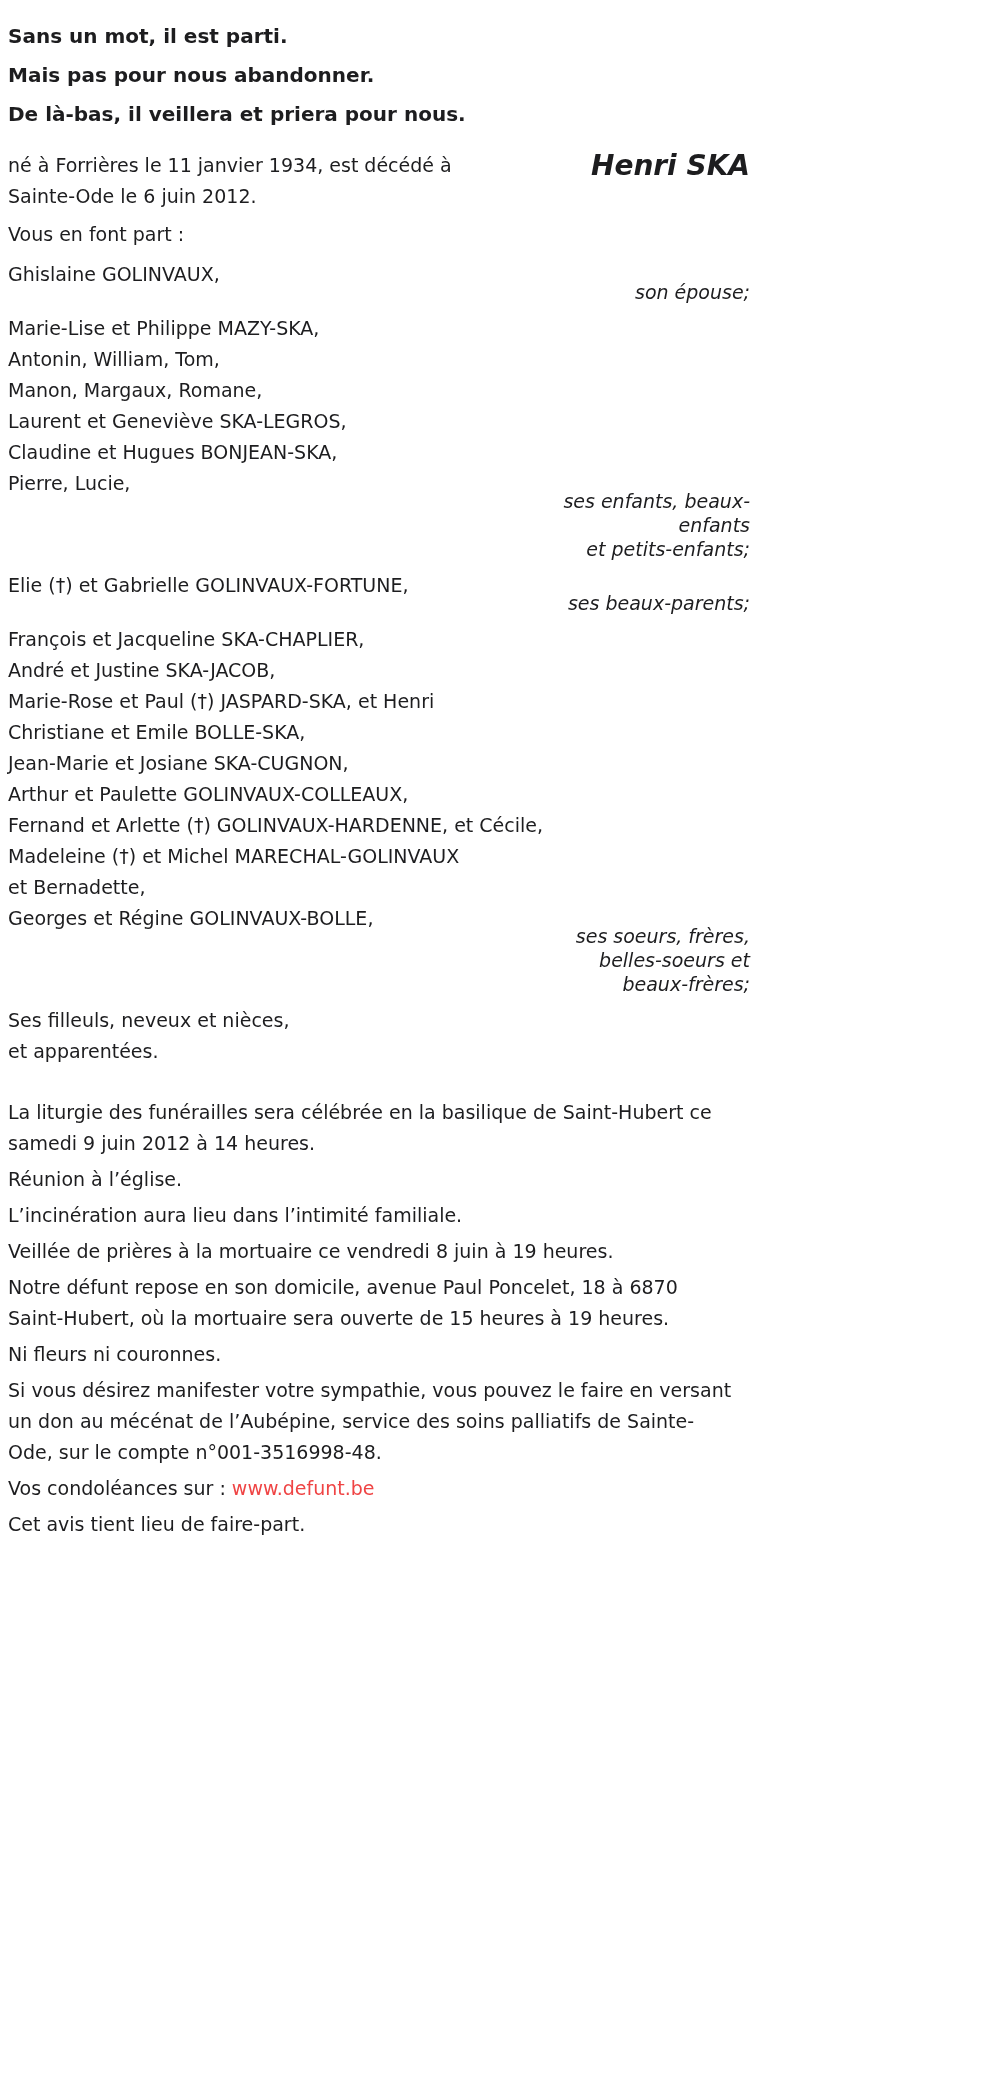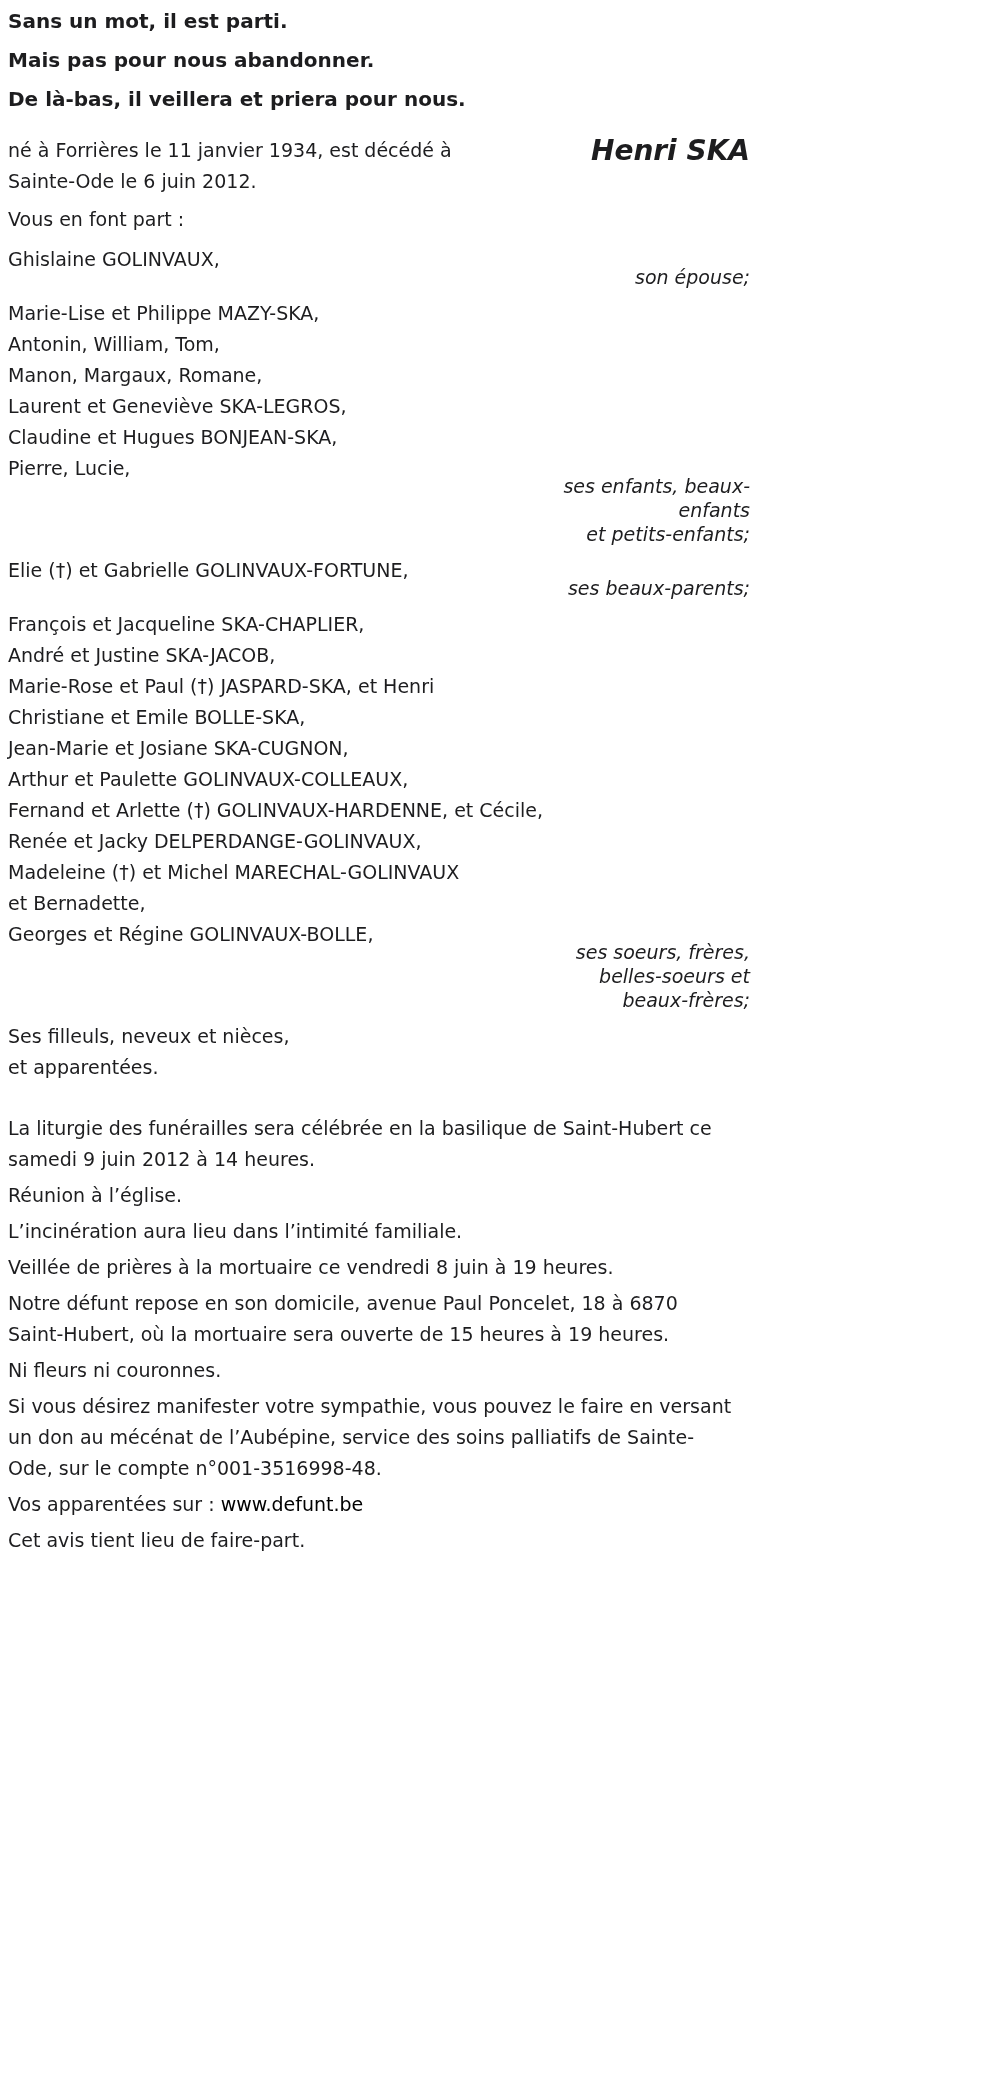--- a/index.html
+++ b/index.html
@@ -6,21 +6,21 @@
     margin: 0;
     padding: 0;
     background: #ffffff;
   }
   .page {
     position: relative;
     width: 856px;
     min-height: 2073px;
     box-sizing: border-box;
     background: #ffffff;
-    padding: 2px 0 0 8px;
+    padding: 17px 0 0 8px;
     font-family: "DejaVu Sans", "Liberation Sans", sans-serif;
     color: #1d1d1f;
   }
   .content {
     width: 742px;
   }
   p { margin: 0; }
 
   .epitaph p {
     font-size: 20px;
@@ -71,21 +71,21 @@
 
   .notices {
     margin-top: 30px;
     width: 724px;
   }
   .notices p {
     font-size: 19px;
     line-height: 31px;
     margin: 0 0 5px 0;
   }
-  .url { color: #000000; text-decoration: none; }
+  .url { color: #ef4444; text-decoration: none; }
 </style>
 </head>
 <body>
 
 <div class="page">
   <div class="content">
 
     <header class="epitaph">
       <p>Sans un mot, il est parti.</p>
       <p>Mais pas pour nous abandonner.</p>
@@ -128,21 +128,20 @@
     </section>
 
     <section class="family-group">
       <p>François et Jacqueline SKA-CHAPLIER,</p>
       <p>André et Justine SKA-JACOB,</p>
       <p>Marie-Rose et Paul (†) JASPARD-SKA, et Henri</p>
       <p>Christiane et Emile BOLLE-SKA,</p>
       <p>Jean-Marie et Josiane SKA-CUGNON,</p>
       <p>Arthur et Paulette GOLINVAUX-COLLEAUX,</p>
       <p>Fernand et Arlette (†) GOLINVAUX-HARDENNE, et Cécile,</p>
-      <p>Renée et Jacky DELPERDANGE-GOLINVAUX,</p>
       <p>Madeleine (†) et Michel MARECHAL-GOLINVAUX</p>
       <p>et Bernadette,</p>
       <p>Georges et Régine GOLINVAUX-BOLLE,</p>
       <div class="relation">
         <div>ses soeurs, frères,</div>
         <div>belles-soeurs et</div>
         <div>beaux-frères;</div>
       </div>
     </section>
 
@@ -152,18 +151,18 @@
     </section>
 
     <section class="notices">
       <p>La liturgie des funérailles sera célébrée en la basilique de Saint-Hubert ce samedi 9 juin 2012 à 14 heures.</p>
       <p>Réunion à l’église.</p>
       <p>L’incinération aura lieu dans l’intimité familiale.</p>
       <p>Veillée de prières à la mortuaire ce vendredi 8 juin à 19 heures.</p>
       <p>Notre défunt repose en son domicile, avenue Paul Poncelet, 18 à 6870 Saint-Hubert, où la mortuaire sera ouverte de 15 heures à 19 heures.</p>
       <p>Ni fleurs ni couronnes.</p>
       <p>Si vous désirez manifester votre sympathie, vous pouvez le faire en versant un don au mécénat de l’Aubépine, service des soins palliatifs de Sainte-Ode, sur le compte n°001-3516998-48.</p>
-      <p><span>Vos apparentées sur : </span><span class="url">www.defunt.be</span></p>
+      <p><span>Vos condoléances sur : </span><span class="url">www.defunt.be</span></p>
       <p>Cet avis tient lieu de faire-part.</p>
     </section>
 
   </div>
 </div>
 
 </body></html>

